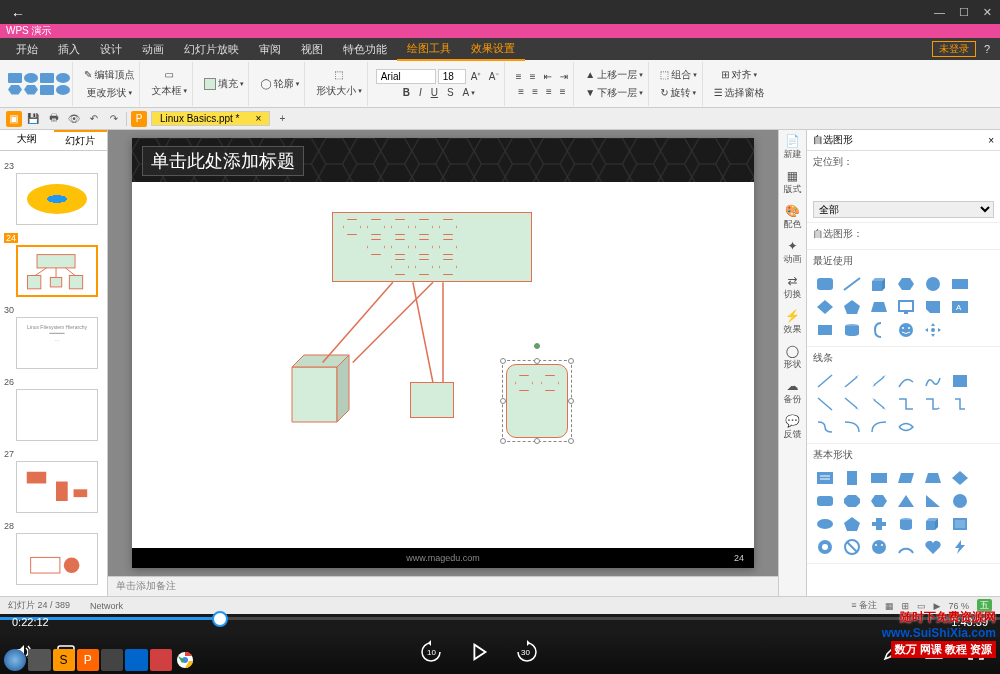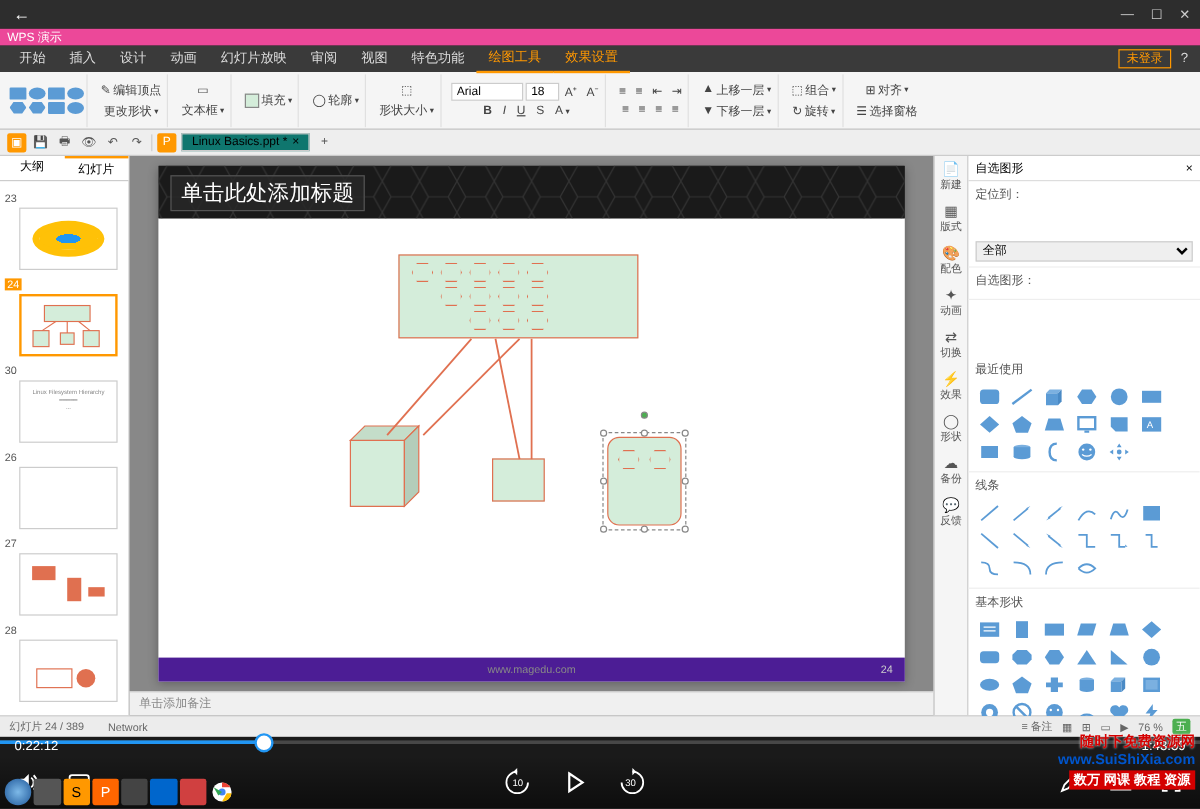--- a/index.html
+++ b/index.html
@@ -28,21 +28,21 @@
 .shape-grid .s.hex { clip-path: polygon(25% 0, 75% 0, 100% 50%, 75% 100%, 25% 100%, 0 50%); }
 .rbtn { display: flex; align-items: center; gap: 2px; font-size: 10px; padding: 1px 3px; cursor: pointer; white-space: nowrap; }
 .rbtn .caret { font-size: 7px; }
 .font-select { border: 1px solid #ccc; padding: 1px 4px; font-size: 10px; width: 60px; }
 .size-select { border: 1px solid #ccc; padding: 1px 4px; font-size: 10px; width: 28px; }
 
 .qat { height: 22px; background: #eee; border-bottom: 1px solid #ccc; display: flex; align-items: center; padding: 0 6px; gap: 4px; font-size: 11px; }
 .qat .qbtn { width: 16px; height: 16px; display: flex; align-items: center; justify-content: center; cursor: pointer; color: #555; font-size: 10px; }
 .qat .qbtn.orange { background: #ff9800; color: #fff; border-radius: 2px; }
 .qat .qbtn.blue { color: #1976d2; }
-.qat .tab-item { background: #0f766e; border: 1px solid #ccc; padding: 1px 8px; font-size: 10px; display: flex; align-items: center; gap: 4px; }
+.qat .tab-item { background: #fde047; border: 1px solid #ccc; padding: 1px 8px; font-size: 10px; display: flex; align-items: center; gap: 16px; }
 .qat .tab-item .close { font-size: 10px; cursor: pointer; }
 
 .main-area { display: flex; height: 466px; background: #888; }
 
 .slide-panel { width: 108px; background: #fff; border-right: 1px solid #ccc; display: flex; flex-direction: column; }
 .slide-tabs { display: flex; font-size: 10px; border-bottom: 1px solid #ccc; justify-content: center; }
 .slide-tabs .st { flex: 1; text-align: center; padding: 2px 0; cursor: pointer; }
 .slide-tabs .st.active { background: #fff; border-top: 2px solid #ff9800; }
 .slide-list { flex: 1; overflow-y: auto; padding: 4px; }
 .thumb { margin-bottom: 2px; }
@@ -50,21 +50,21 @@
 .thumb .img { width: 82px; height: 52px; border: 1px solid #ccc; background: #fff; margin-left: 12px; position: relative; }
 .thumb.active .img { border: 2px solid #ff9800; }
 .thumb.active .num { background: #ff9800; color: #fff; padding: 0 2px; }
 
 .canvas-area { flex: 1; background: #888; display: flex; flex-direction: column; }
 .slide-canvas { flex: 1; margin: 8px 24px; background: #fff; position: relative; box-shadow: 0 2px 8px rgba(0,0,0,0.3); }
 .slide-header { height: 44px; background: #1a1a1a; position: relative; }
 .slide-header svg { position: absolute; inset: 0; }
 .slide-title { position: absolute; left: 10px; top: 8px; color: #fff; font-size: 18px; background: rgba(40,40,40,0.8); padding: 2px 8px; border: 1px solid #555; }
 .slide-body { position: absolute; inset: 44px 0 20px 0; }
-.slide-footer { position: absolute; bottom: 0; left: 0; right: 0; height: 20px; background: #4c1d95; display: flex; align-items: center; justify-content: center; color: #888; font-size: 9px; }
+.slide-footer { position: absolute; bottom: 0; left: 0; right: 0; height: 20px; background: #000000; display: flex; align-items: center; justify-content: center; color: #888; font-size: 9px; }
 .slide-footer .pg { position: absolute; right: 10px; color: #ccc; font-size: 9px; }
 
 
 .green-rect { position: absolute; background: #d4edda; border: 1px solid #e07050; }
 .hex-shape { width: 18px; height: 16px; border: 1px solid #e07050; clip-path: polygon(25% 0, 75% 0, 100% 50%, 75% 100%, 25% 100%, 0 50%); position: absolute; }
 .selected-box { position: absolute; border: 1px dashed #888; }
 .handle { position: absolute; width: 6px; height: 6px; background: #fff; border: 1px solid #888; border-radius: 50%; }
 
 .notes-area { height: 20px; background: #f0f0f0; border-top: 1px solid #ccc; font-size: 10px; color: #888; padding: 2px 8px; }
 
@@ -73,21 +73,21 @@
 .right-sidebar .ricon { font-size: 12px; }
 
 .shapes-panel { width: 194px; background: #fff; border-left: 1px solid #ccc; display: flex; flex-direction: column; font-size: 10px; }
 .shapes-panel .header { padding: 3px 6px; border-bottom: 1px solid #ddd; display: flex; justify-content: space-between; align-items: center; }
 .shapes-panel .section { padding: 4px 6px; border-bottom: 1px solid #eee; }
 .shapes-panel .section-title { font-size: 10px; color: #555; margin-bottom: 4px; }
 .shapes-panel select { width: 100%; font-size: 10px; border: 1px solid #ccc; padding: 1px; margin-top: 28px; }
 .shape-palette { display: grid; grid-template-columns: repeat(6, 24px); gap: 3px; padding: 2px 0; }
 .shape-palette .sp { width: 24px; height: 20px; display: flex; align-items: center; justify-content: center; cursor: pointer; }
 .shape-palette .sp svg { width: 20px; height: 18px; }
-.shapes-panel .scroller { flex: 1; overflow-y: auto; margin-top: 47px; }
+.shapes-panel .scroller { flex: 1; overflow-y: auto; }
 
 .status-bar { height: 18px; background: #ececec; border-top: 1px solid #ccc; display: flex; align-items: center; padding: 0 8px; font-size: 9px; color: #666; gap: 20px; }
 .status-bar .right { margin-left: auto; display: flex; gap: 8px; align-items: center; }
 
 
 .video-overlay { position: absolute; left: 0; right: 0; bottom: 0; height: 60px; pointer-events: none; }
 .progress-bar { position: absolute; bottom: 54px; left: 0; right: 0; height: 3px; background: rgba(255,255,255,0.2); }
 .progress-fill { height: 100%; background: #2196f3; width: 22%; position: relative; }
 .progress-thumb { position: absolute; right: -8px; top: -6px; width: 16px; height: 16px; border-radius: 50%; background: #fff; border: 2px solid #2196f3; }
 .video-controls { position: absolute; bottom: 0; left: 0; right: 0; height: 44px; display: flex; align-items: center; padding: 0 12px; color: #fff; font-size: 13px; gap: 18px; pointer-events: auto; background: linear-gradient(transparent, rgba(0,0,0,0.5)); }

